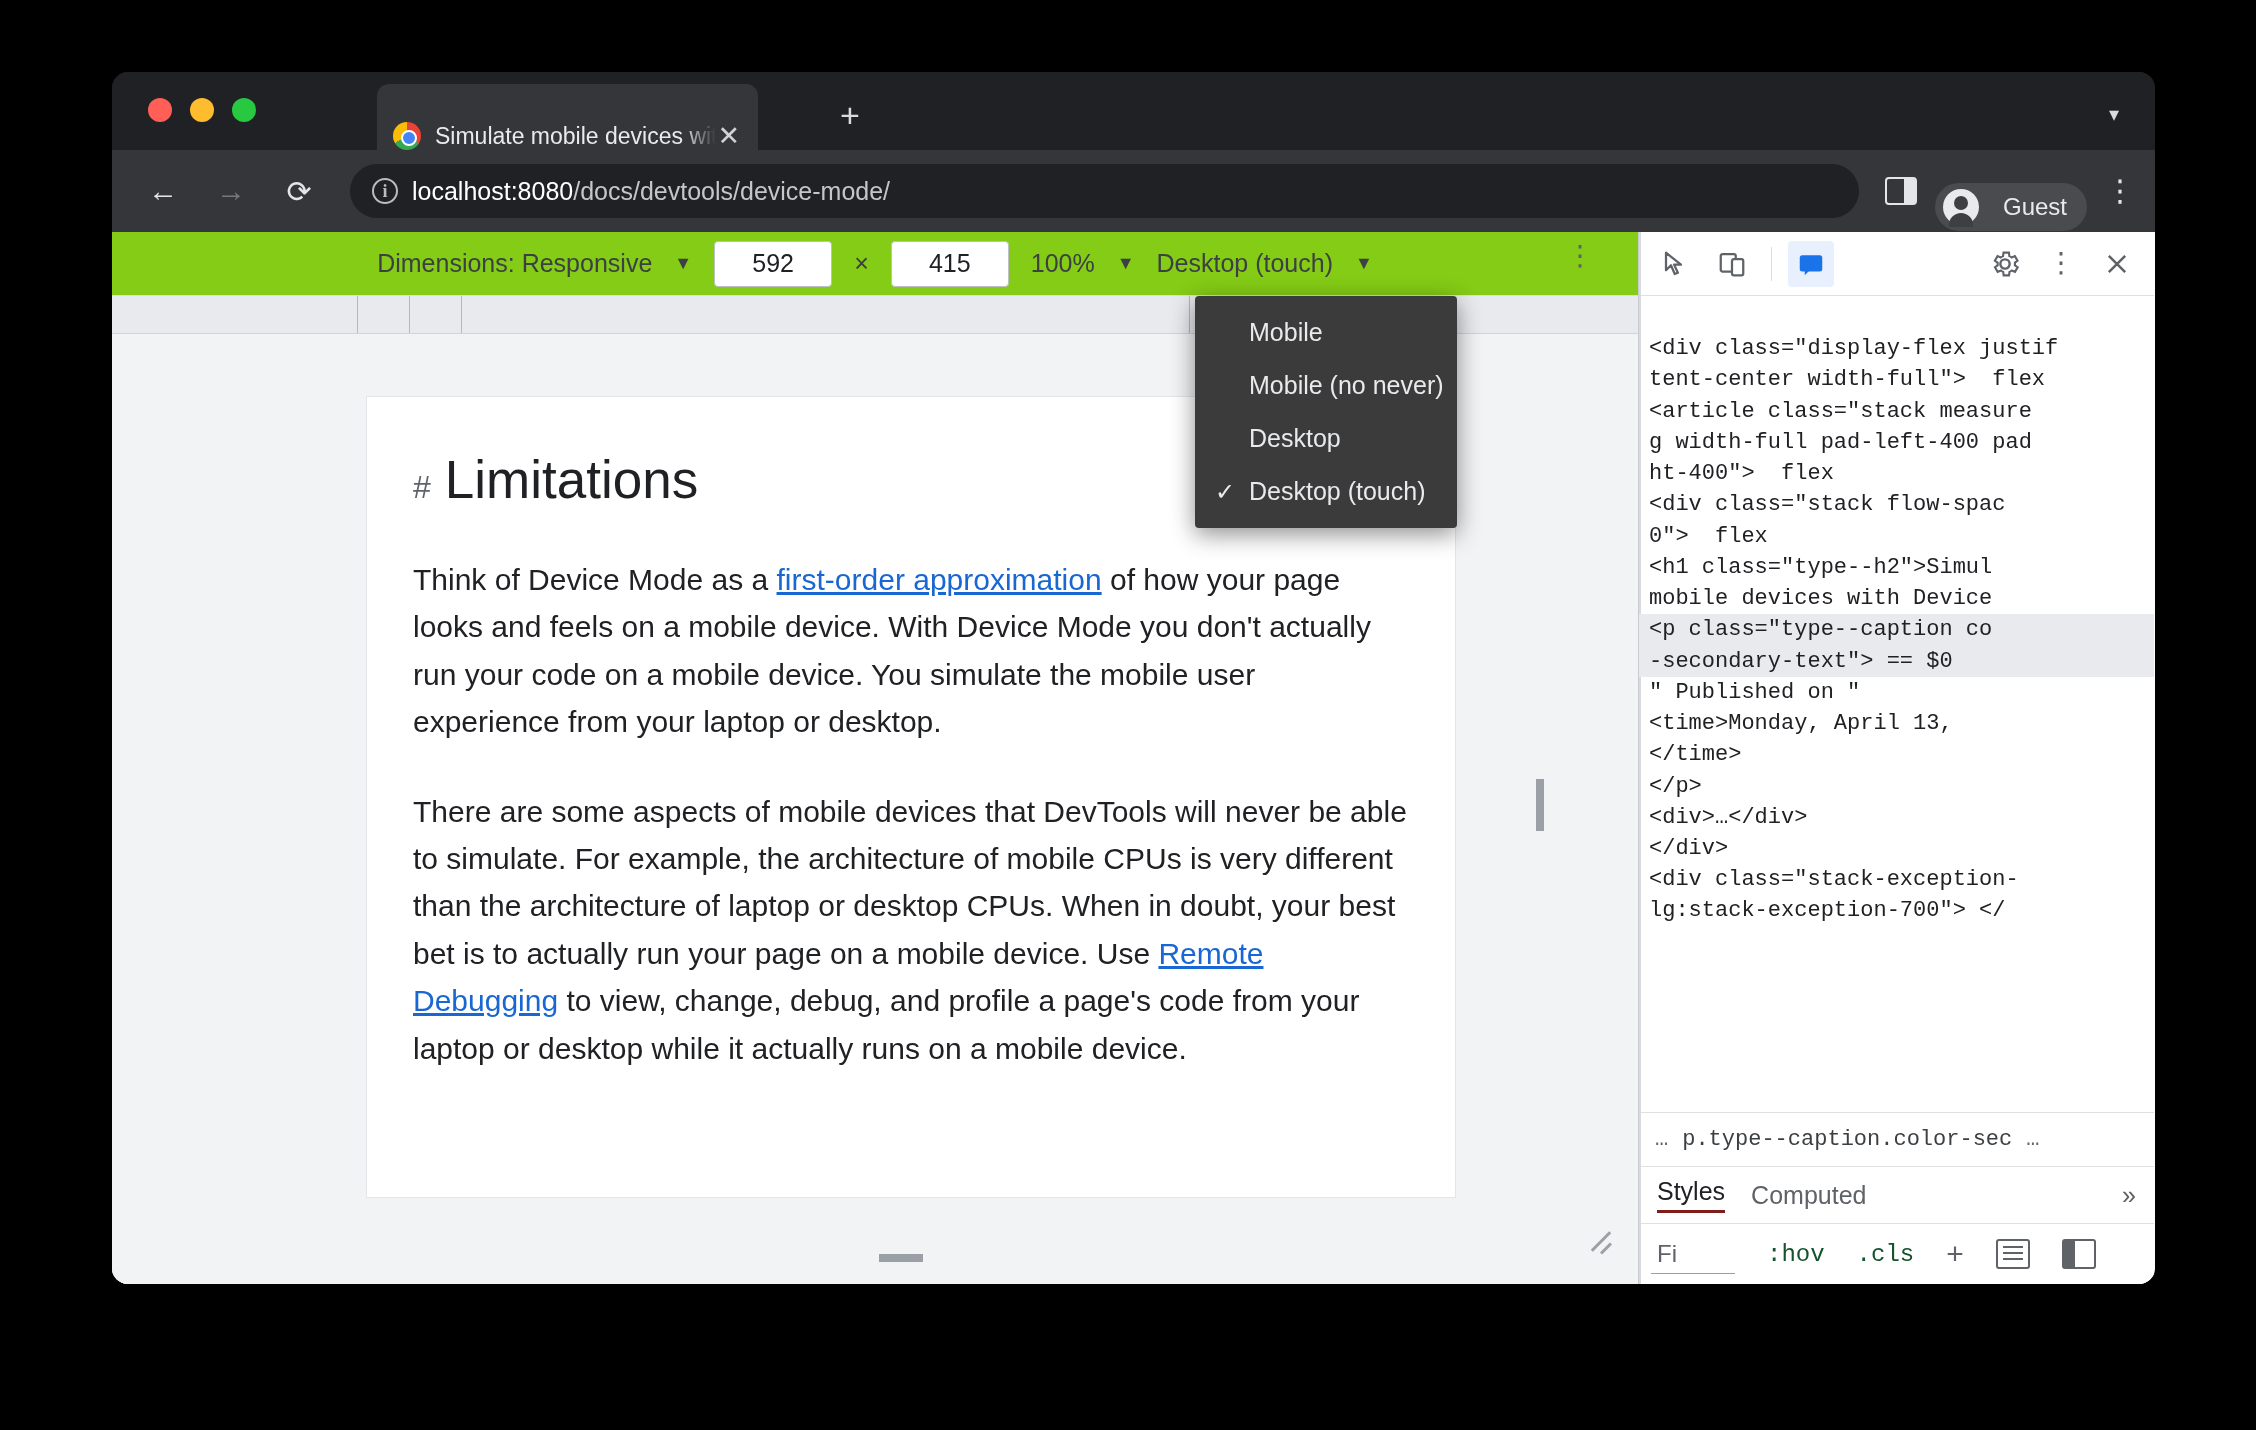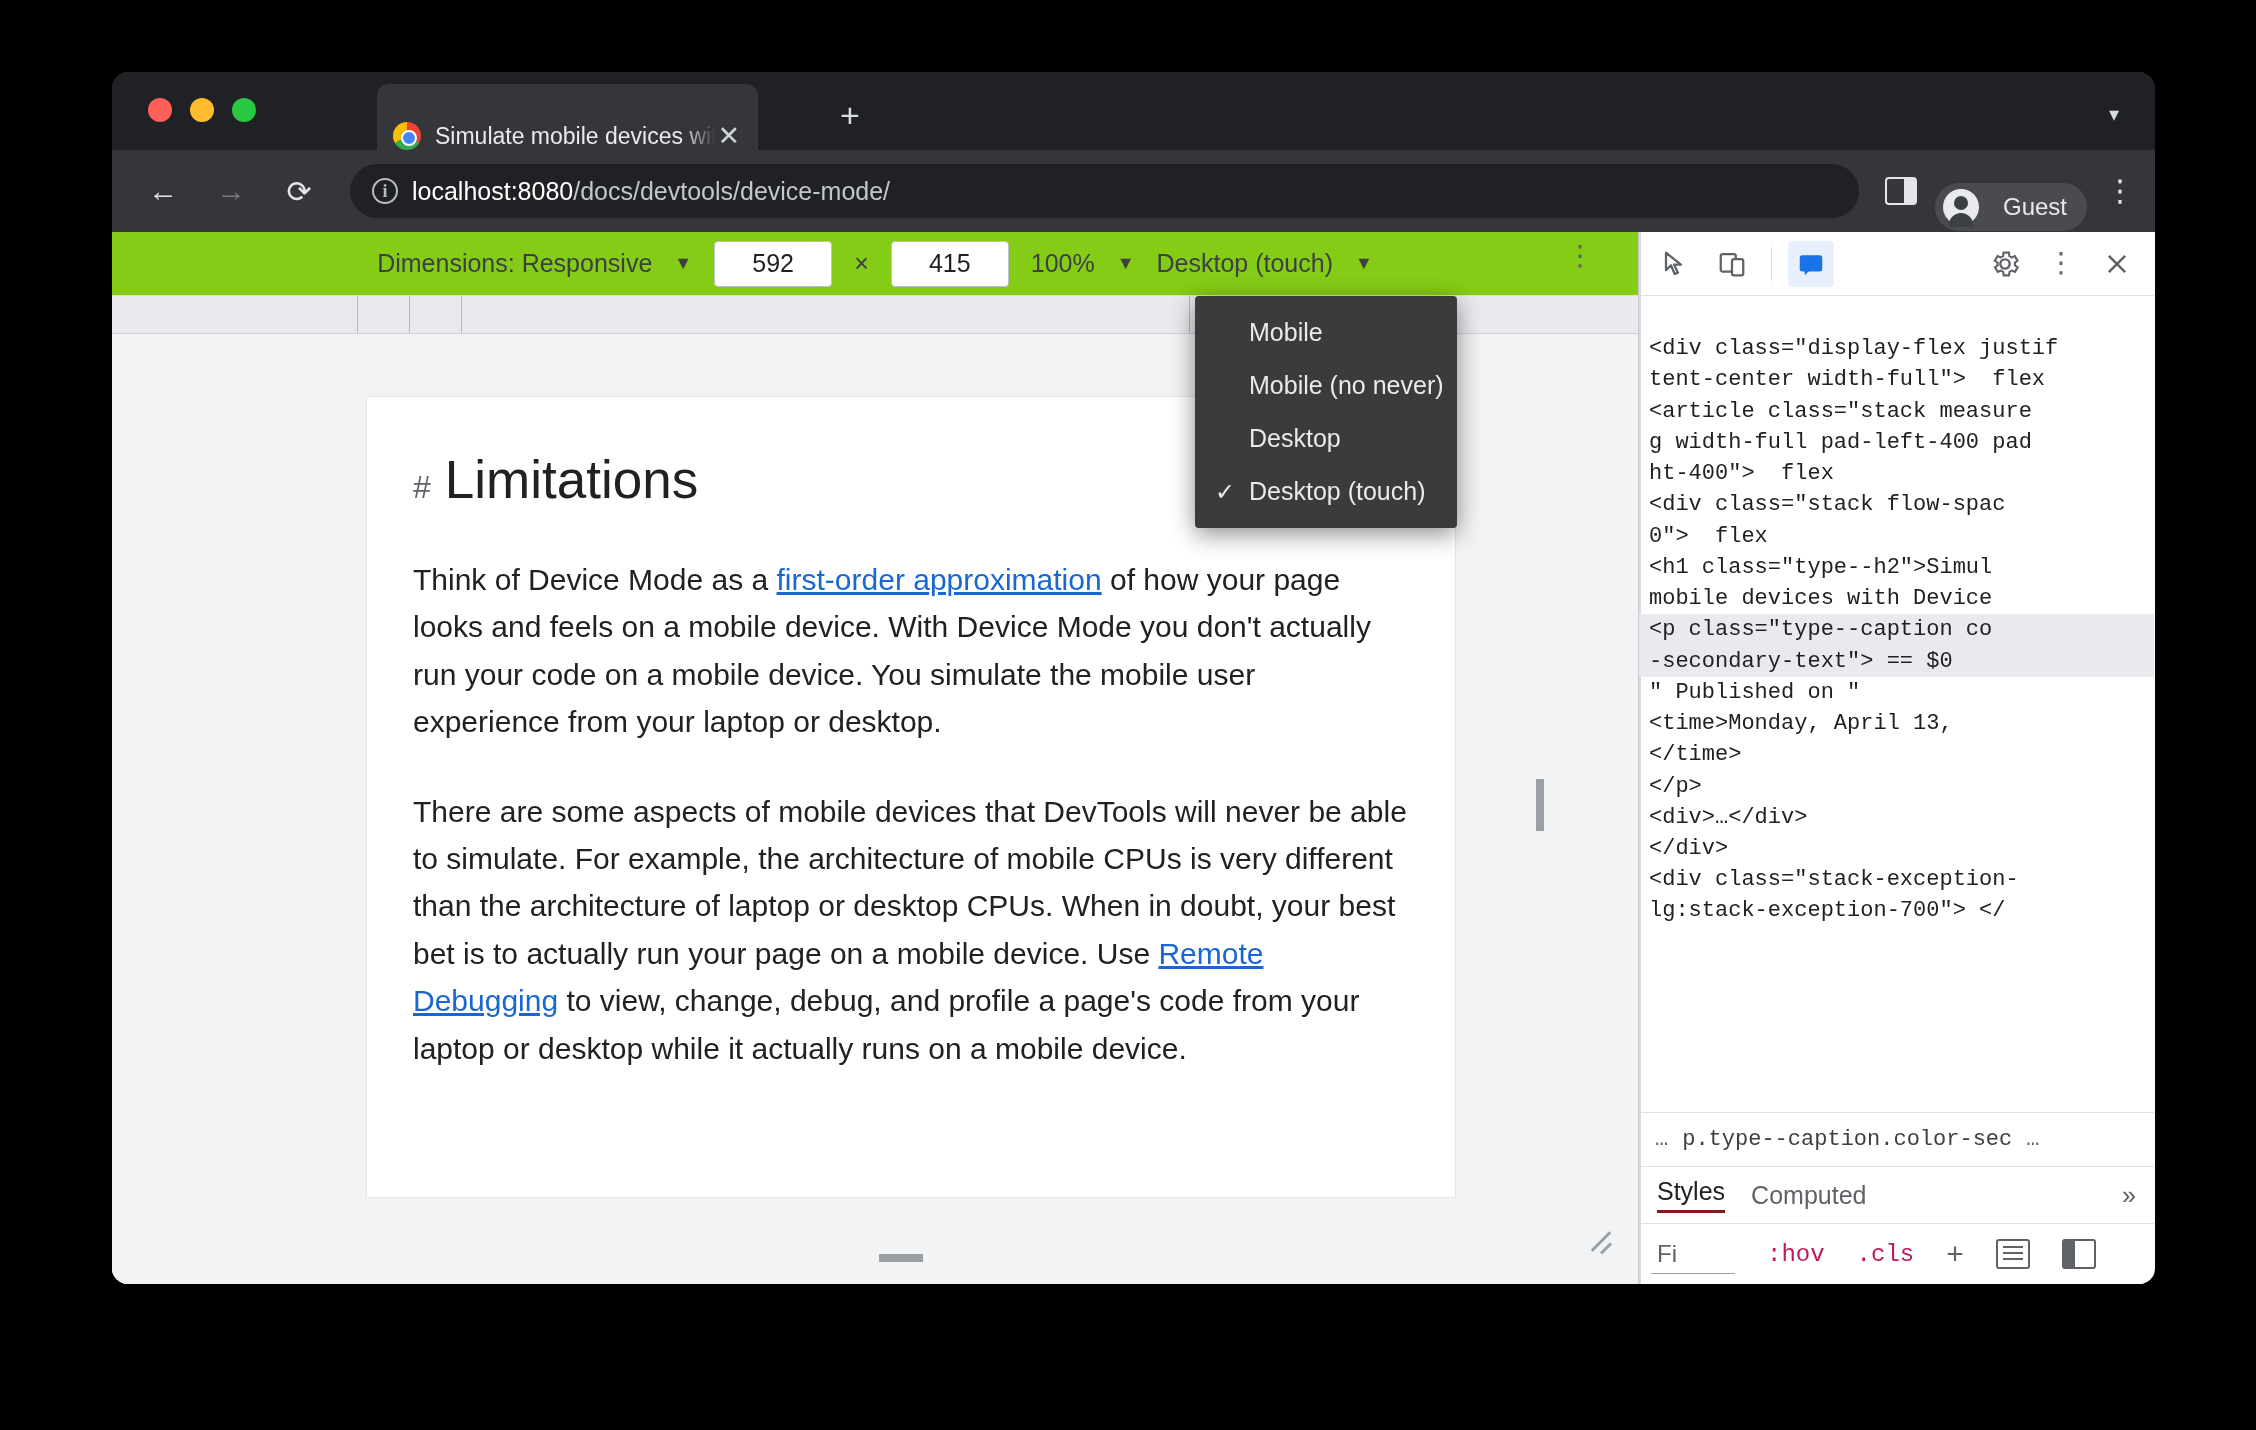--- a/index.html
+++ b/index.html
@@ -287,21 +287,21 @@
   .styles-bar {
     height: 60px; display: flex; align-items: center; gap: 32px;
     padding: 0 12px;
   }
   .filter-box {
     width: 84px; height: 40px;
     border-bottom: 1px solid #9aa0a6;
     font-size: 24px; color: #5f6368;
     display: flex; align-items: center; padding-left: 6px;
   }
-  .sb-item { font-size: 24px; color: #be185d; font-family: "Liberation Mono", monospace; }
+  .sb-item { font-size: 24px; color: #14532d; font-family: "Liberation Mono", monospace; }
   .sb-plus { font-size: 30px; color: #5f6368; }
   .sb-icon {
     width: 34px; height: 30px; border: 2px solid #5f6368; border-radius: 3px;
     position: relative;
   }
   .sb-icon.dock::after {
     content: ""; position: absolute; left: 0; top: 0; bottom: 0; width: 11px;
     background: #5f6368;
   }
   .sb-icon.lines::before {

